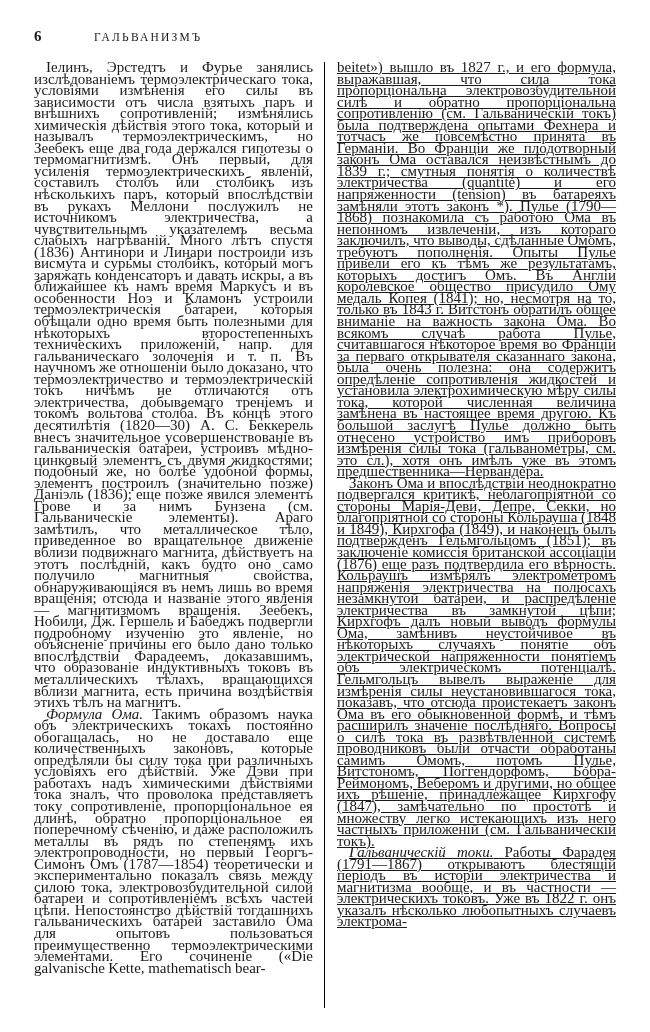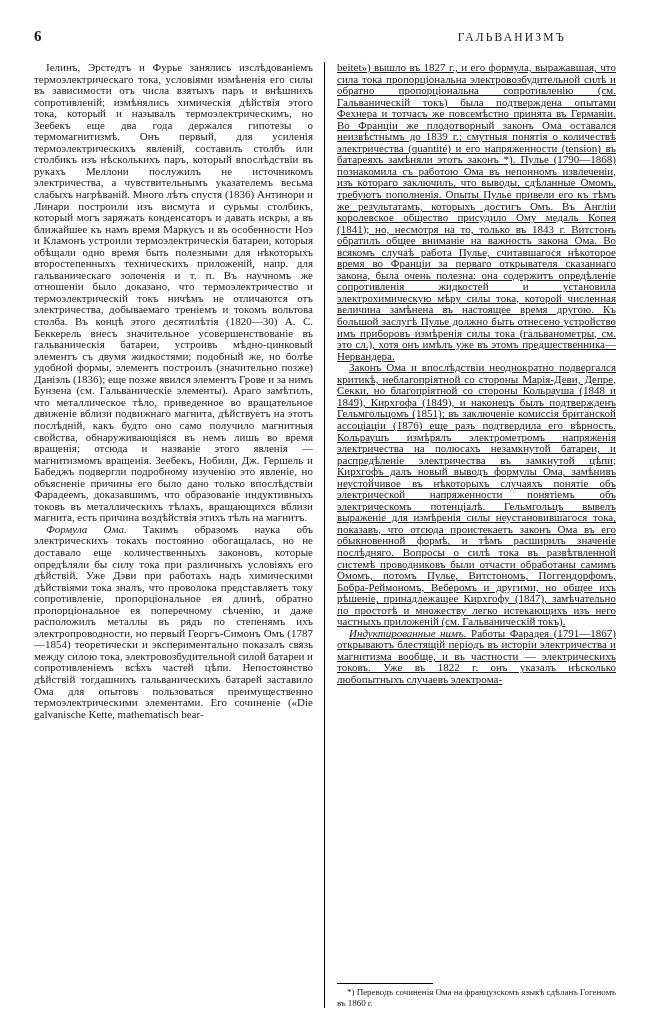--- a/index.html
+++ b/index.html
@@ -28,21 +28,21 @@
     margin-bottom: 8px;
   }
   .folio {
     font-size: 15px;
     font-weight: bold;
     width: 60px;
     letter-spacing: 0.5px;
   }
   .running-title {
     flex: 1;
-    text-align: right;
+    text-align: left;
     font-size: 11.5px;
     letter-spacing: 2.2px;
     font-variant: small-caps;
     text-transform: uppercase;
     padding-right: 50px;
   }
   .columns {
     display: flex;
     gap: 0;
     height: 946px;
@@ -55,21 +55,21 @@
   .col.left {
     padding-right: 11px;
     border-right: 1px solid #000;
   }
   .col.right {
     padding-left: 12px;
     text-decoration: underline;
   }
   p {
     margin: 0;
-    font-size: 11px;
+    font-size: 15px;
     line-height: 11.55px;
     text-align: justify;
     text-indent: 12px;
     hyphens: manual;
     word-spacing: -0.2px;
   }
   p.noindent {
     text-indent: 0;
   }
   .footnote-wrap {
@@ -104,22 +104,18 @@
   <div class="columns">
 
     <div class="col left">
       <p>Іелинъ, Эрстедтъ и Фурье занялись изслѣдованіемъ термоэлектрическаго тока, условіями измѣненія его силы въ зависимости отъ числа взятыхъ паръ и внѣшнихъ сопротивленій; измѣнялись химическія дѣйствія этого тока, который и называлъ термоэлектрическимъ, но Зеебекъ еще два года держался гипотезы о термомагнитизмѣ. Онъ первый, для усиленія термоэлектрическихъ явленій, составилъ столбъ или столбикъ изъ нѣсколькихъ паръ, который впослѣдствіи въ рукахъ Меллони послужилъ не источникомъ электричества, а чувствительнымъ указателемъ весьма слабыхъ нагрѣваній. Много лѣтъ спустя (1836) Антинори и Линари построили изъ висмута и сурьмы столбикъ, который могъ заряжать конденсаторъ и давать искры, а въ ближайшее къ намъ время Маркусъ и въ особенности Ноэ и Кламонъ устроили термоэлектрическія батареи, которыя обѣщали одно время быть полезными для нѣкоторыхъ второстепенныхъ техническихъ приложеній, напр. для гальваническаго золоченія и т. п. Въ научномъ же отношеніи было доказано, что термоэлектричество и термоэлектрическій токъ ничѣмъ не отличаются отъ электричества, добываемаго треніемъ и токомъ вольтова столба. Въ концѣ этого десятилѣтія (1820—30) А. С. Беккерель внесъ значительное усовершенствованіе въ гальваническія батареи, устроивъ мѣдно-цинковый элементъ съ двумя жидкостями; подобный же, но болѣе удобной формы, элементъ построилъ (значительно позже) Даніэль (1836); еще позже явился элементъ Грове и за нимъ Бунзена (см. Гальваническіе элементы). Араго замѣтилъ, что металлическое тѣло, приведенное во вращательное движеніе вблизи подвижнаго магнита, дѣйствуетъ на этотъ послѣдній, какъ будто оно само получило магнитныя свойства, обнаруживающіяся въ немъ лишь во время вращенія; отсюда и названіе этого явленія — магнитизмомъ вращенія. Зеебекъ, Нобили, Дж. Гершель и Бабеджъ подвергли подробному изученію это явленіе, но объясненіе причины его было дано только впослѣдствіи Фарадеемъ, доказавшимъ, что образованіе индуктивныхъ токовъ въ металлическихъ тѣлахъ, вращающихся вблизи магнита, есть причина воздѣйствія этихъ тѣлъ на магнитъ.</p>
       <p><i>Формула Ома.</i> Такимъ образомъ наука объ электрическихъ токахъ постоянно обогащалась, но не доставало еще количественныхъ законовъ, которые опредѣляли бы силу тока при различныхъ условіяхъ его дѣйствій. Уже Дэви при работахъ надъ химическими дѣйствіями тока зналъ, что проволока представляетъ току сопротивленіе, пропорціональное ея длинѣ, обратно пропорціональное ея поперечному сѣченію, и даже расположилъ металлы въ рядъ по степенямъ ихъ электропроводности, но первый Георгъ-Симонъ Омъ (1787—1854) теоретически и экспериментально показалъ связь между силою тока, электровозбудительной силой батареи и сопротивленіемъ всѣхъ частей цѣпи. Непостоянство дѣйствій тогдашнихъ гальваническихъ батарей заставило Ома для опытовъ пользоваться преимущественно термоэлектрическими элементами. Его сочиненіе («Die galvanische Kette, mathematisch bear-</p>
     </div>
 
     <div class="col right">
       <p class="noindent">beitet») вышло въ 1827 г., и его формула, выражавшая, что сила тока пропорціональна электровозбудительной силѣ и обратно пропорціональна сопротивленію (см. Гальваническій токъ) была подтверждена опытами Фехнера и тотчасъ же повсемѣстно принята въ Германіи. Во Франціи же плодотворный законъ Ома оставался неизвѣстнымъ до 1839 г.; смутныя понятія о количествѣ электричества (quantité) и его напряженности (tension) въ батареяхъ замѣняли этотъ законъ *). Пулье (1790—1868) познакомила съ работою Ома въ непонномъ извлеченіи, изъ котораго заключилъ, что выводы, сдѣланные Омомъ, требуютъ пополненія. Опыты Пулье привели его къ тѣмъ же результатамъ, которыхъ достигъ Омъ. Въ Англіи королевское общество присудило Ому медаль Копея (1841); но, несмотря на то, только въ 1843 г. Витстонъ обратилъ общее вниманіе на важность закона Ома. Во всякомъ случаѣ работа Пулье, считавшагося нѣкоторое время во Франціи за перваго открывателя сказаннаго закона, была очень полезна: она содержитъ опредѣленіе сопротивленія жидкостей и установила электрохимическую мѣру силы тока, которой численная величина замѣнена въ настоящее время другою. Къ большой заслугѣ Пулье должно быть отнесено устройство имъ приборовъ измѣренія силы тока (гальванометры, см. это сл.), хотя онъ имѣлъ уже въ этомъ предшественника—Нервандера.</p>
       <p>Законъ Ома и впослѣдствіи неоднократно подвергался критикѣ, неблагопріятной со стороны Марія-Деви, Депре, Секки, но благопріятной со стороны Кольрауша (1848 и 1849), Кирхгофа (1849), и наконецъ былъ подтвержденъ Гельмгольцомъ (1851); въ заключеніе комиссія британской ассоціаціи (1876) еще разъ подтвердила его вѣрность. Кольраушъ измѣрялъ электрометромъ напряженія электричества на полюсахъ незамкнутой батареи, и распредѣленіе электричества въ замкнутой цѣпи; Кирхгофъ далъ новый выводъ формулы Ома, замѣнивъ неустойчивое въ нѣкоторыхъ случаяхъ понятіе объ электрической напряженности понятіемъ объ электрическомъ потенціалѣ. Гельмгольцъ вывелъ выраженіе для измѣренія силы неустановившагося тока, показавъ, что отсюда проистекаетъ законъ Ома въ его обыкновенной формѣ, и тѣмъ расширилъ значеніе послѣдняго. Вопросы о силѣ тока въ развѣтвленной системѣ проводниковъ были отчасти обработаны самимъ Омомъ, потомъ Пулье, Витстономъ, Поггендорфомъ, Бобра-Реймономъ, Веберомъ и другими, но общее ихъ рѣшеніе, принадлежащее Кирхгофу (1847), замѣчательно по простотѣ и множеству легко истекающихъ изъ него частныхъ приложеній (см. Гальваническій токъ).</p>
-      <p><i>Индуктированные нимъ.</i> Работы Фарадея (1791—1867) открываютъ блестящій періодъ въ исторіи электричества и магнитизма вообще, и въ частности — электрическихъ токовъ. Уже въ 1822 г. онъ указалъ нѣсколько любопытныхъ случаевъ электрома-</p>
+      <p><i>Гальваническій токи.</i> Работы Фарадея (1791—1867) открываютъ блестящій періодъ въ исторіи электричества и магнитизма вообще, и въ частности — электрическихъ токовъ. Уже въ 1822 г. онъ указалъ нѣсколько любопытныхъ случаевъ электрома-</p>
 
-      <div class="footnote-wrap">
-        <div class="footnote-rule"></div>
-        <p class="footnote">*) Переводъ сочиненія Ома на французскомъ языкѣ сдѣланъ Гогеномъ въ 1860 г.</p>
-      </div>
     </div>
 
   </div>
 </div>
 
 </body></html>

